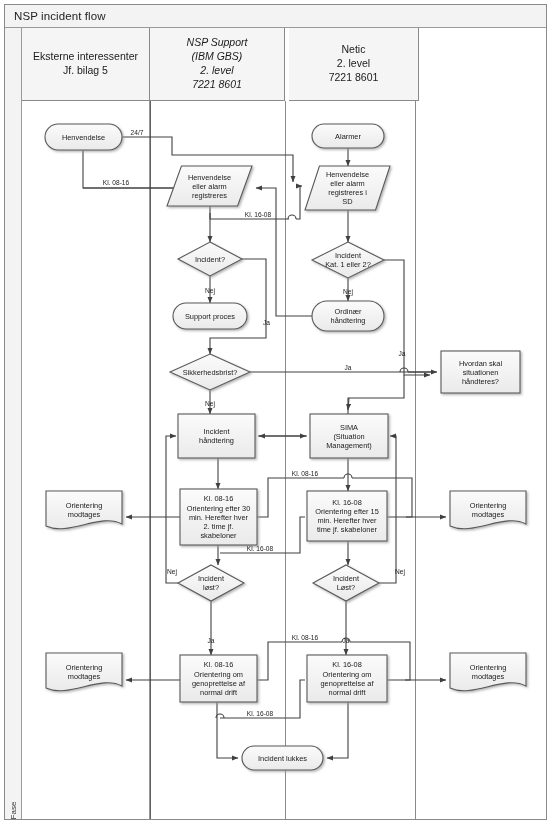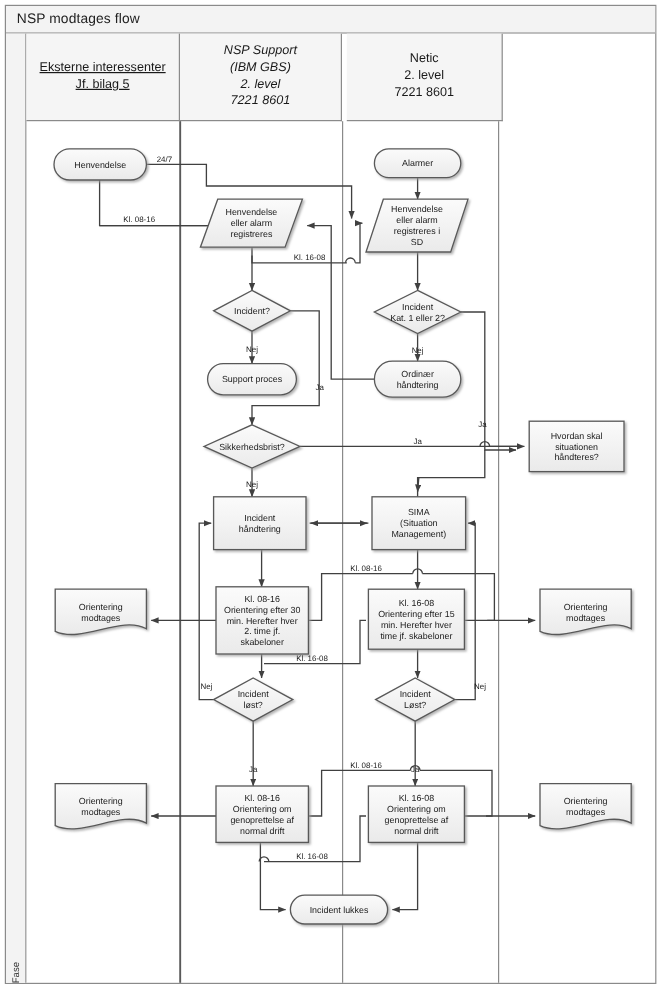--- a/index.html
+++ b/index.html
@@ -102,28 +102,28 @@
   .edgetext{font-size:6.6px;}
 </style>
 </head>
 <body>
 
 <div id="page">
 
   <div class="outer-frame"></div>
 
   <div class="title-bar">
-    <span class="title-text">NSP modtages flow</span>
+    <span class="title-text">NSP incident flow</span>
   </div>
 
   <div class="fase-band">
     <span class="fase-label">Fase</span>
   </div>
 
-  <div class="lane-head" style="left:22px;width:128px;text-decoration:underline;">
+  <div class="lane-head" style="left:22px;width:128px;">
     <span>Eksterne interessenter<br>Jf. bilag 5</span>
   </div>
   <div class="lane-head" style="left:150px;width:135px;font-style:italic;">
     <span>NSP Support<br>(IBM GBS)<br>2. level<br>7221 8601</span>
   </div>
   <div class="lane-head" style="left:289px;width:130px;">
     <span>Netic<br>2. level<br>7221 8601</span>
   </div>
 
   <div class="lane-sep" style="left:150px;"></div>

